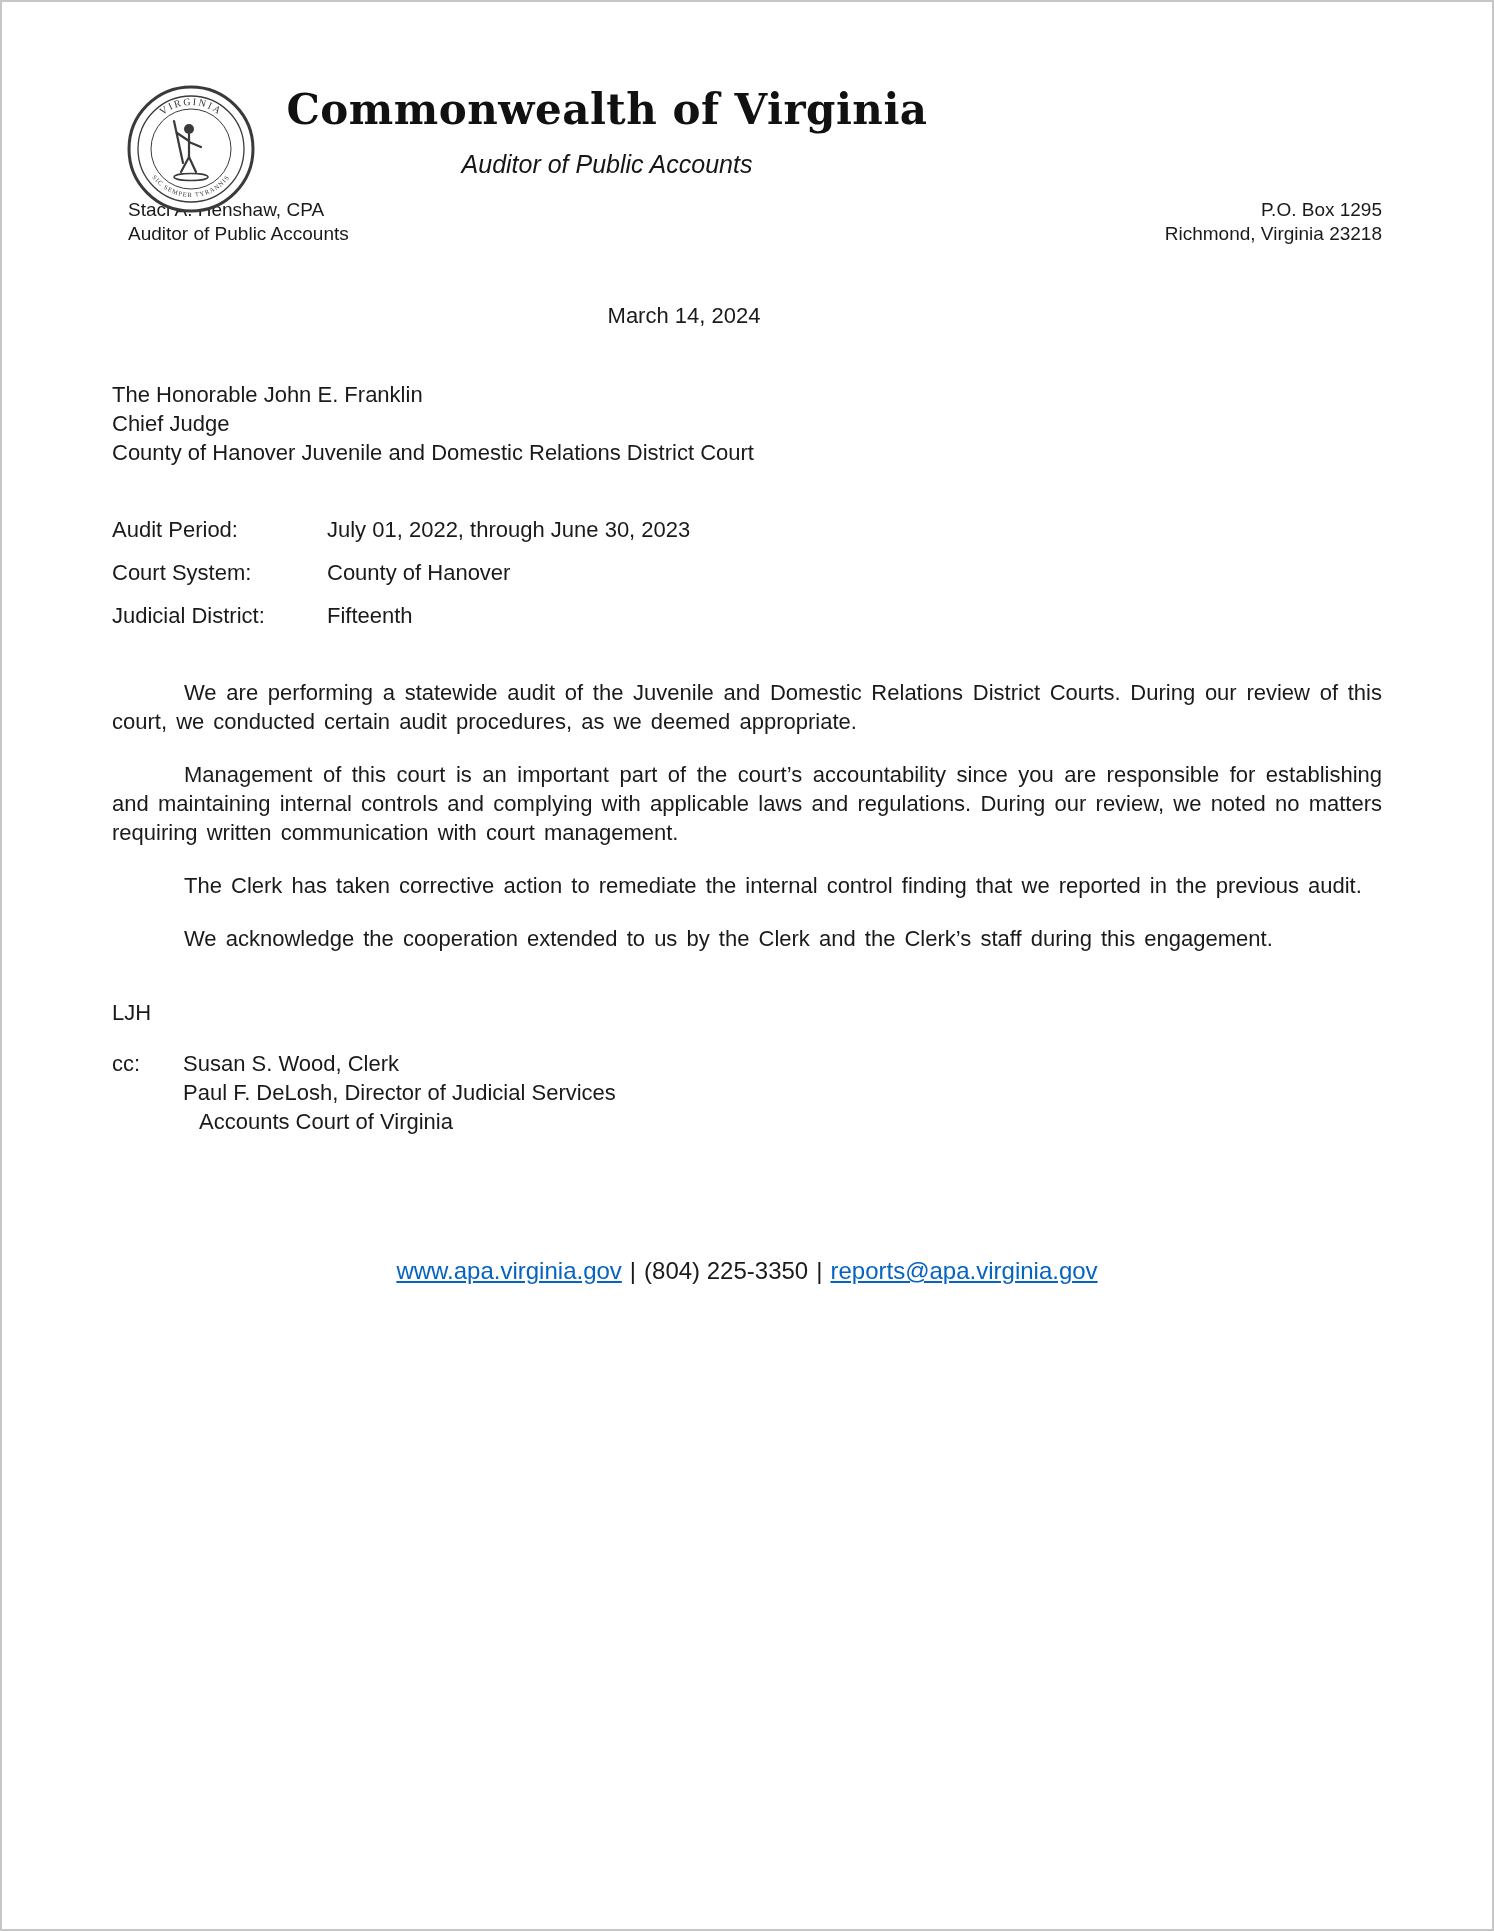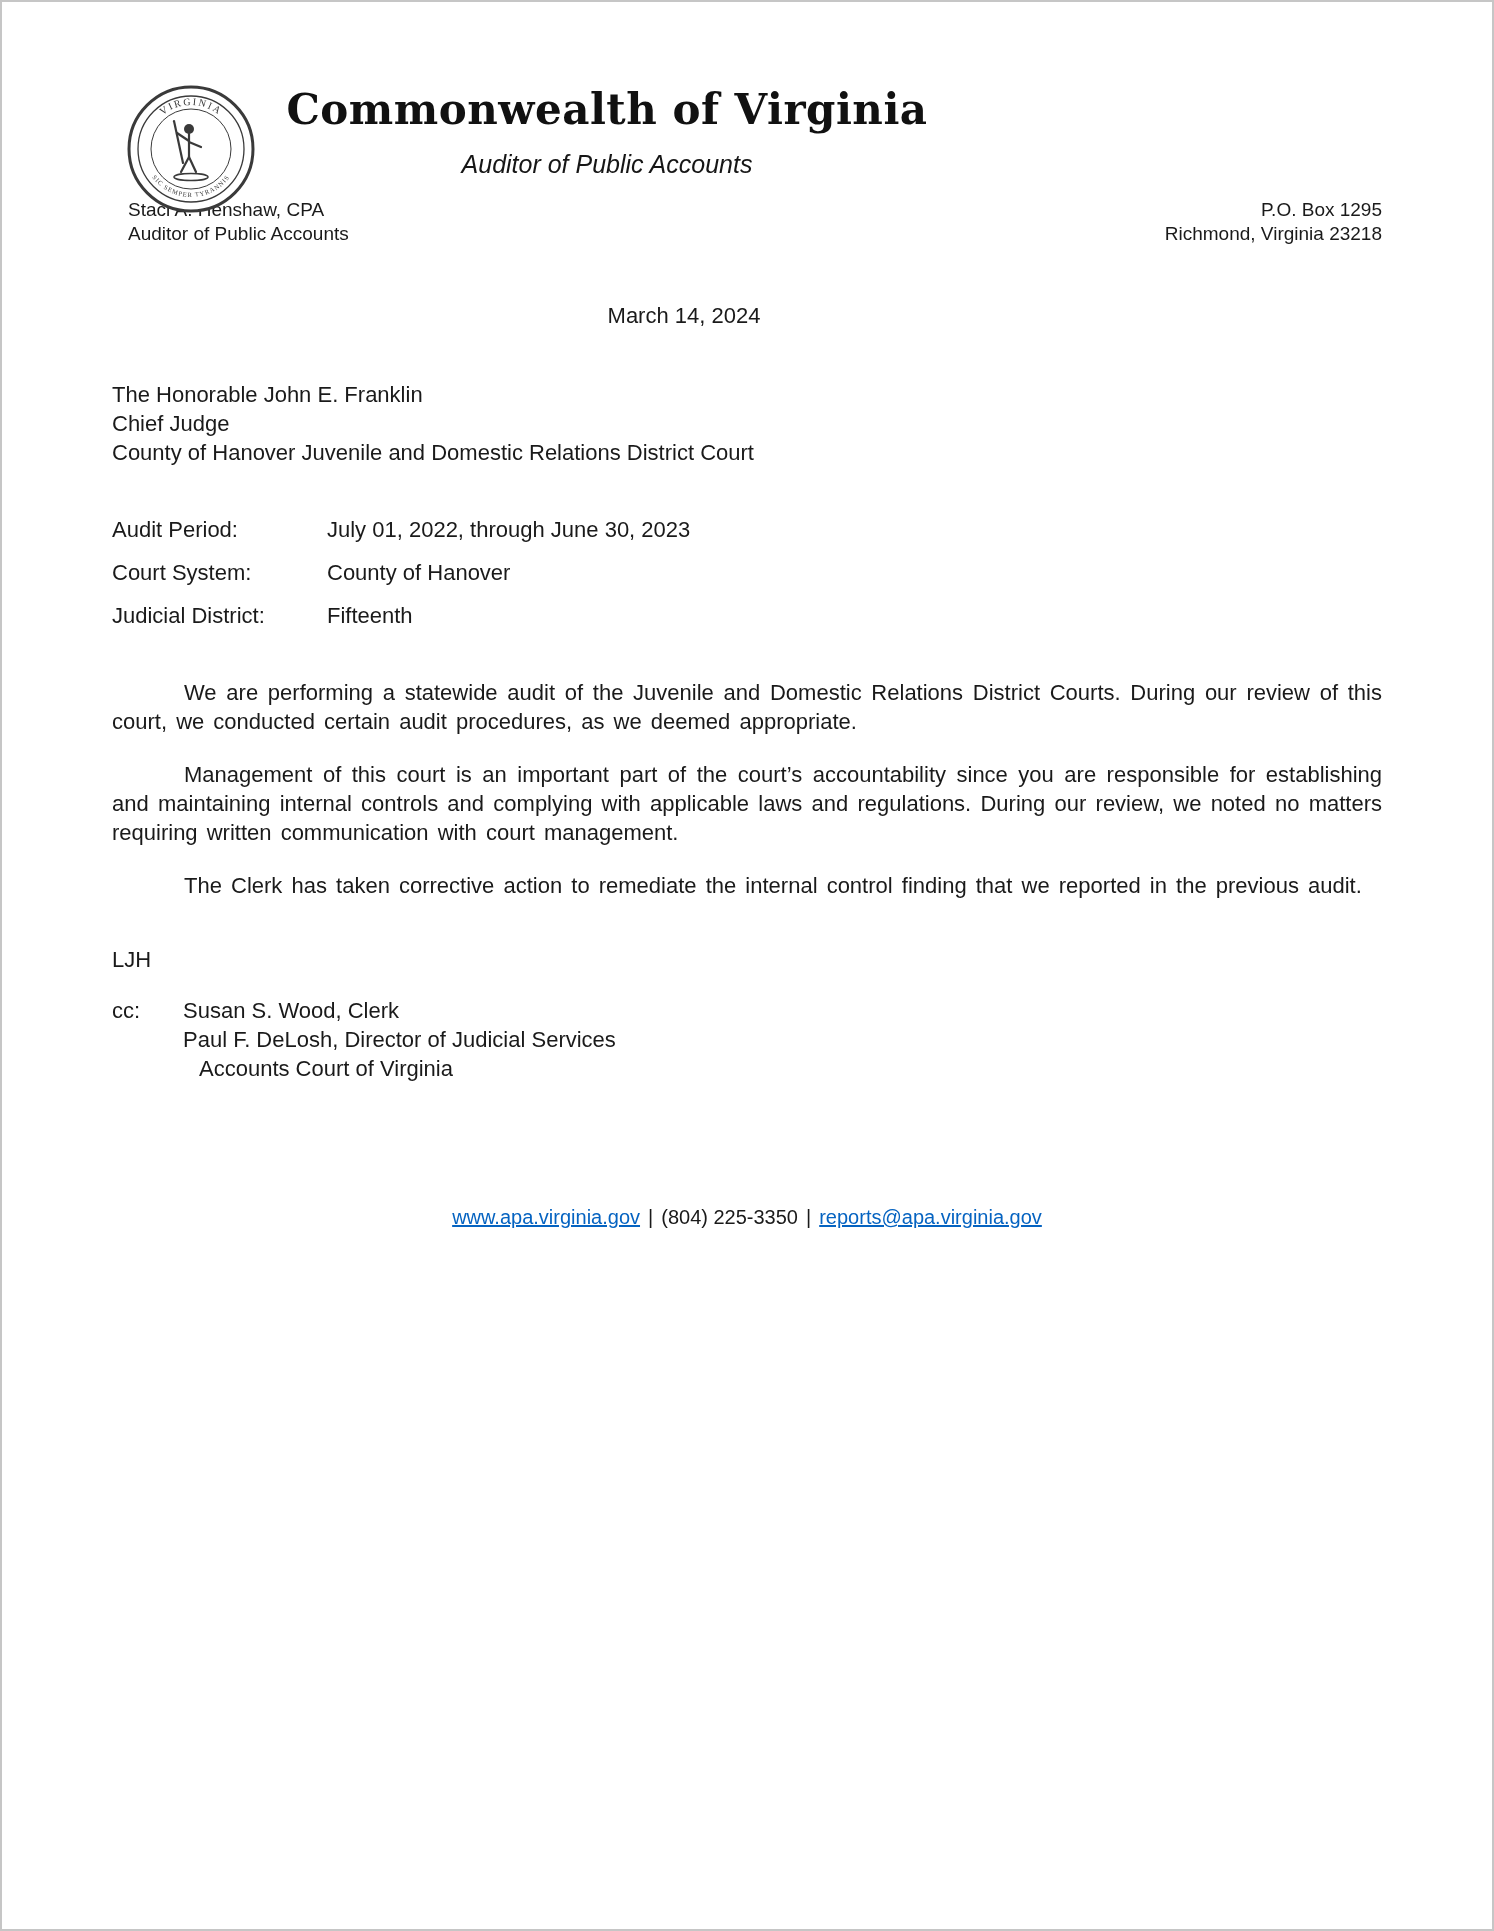--- a/index.html
+++ b/index.html
@@ -83,21 +83,21 @@
 
   .cc-block { margin-top: 22px; display: flex; }
   .cc-label { width: 71px; flex: 0 0 71px; }
   .cc-items div { line-height: 29px; }
   .cc-items .cc-indent { padding-left: 16px; }
 
   
   .footer {
     margin-top: 120px;
     text-align: center;
-    font-size: 20px;
+    font-size: 24px;
   }
   .footer a {
     color: var(--color-link, #0563c1);
     text-decoration: underline;
     cursor: pointer;
   }
   .footer .sep { color: #1a1a1a; margin: 0 8px; }
 
   .seal-wrap svg { display: block; }
 </style>
@@ -162,20 +162,21 @@
     <div>Court System:</div>
     <div>County of Hanover</div>
     <div>Judicial District:</div>
     <div>Fifteenth</div>
   </div>
 
   <div class="body-text">
     <p class="para">We are performing a statewide audit of the Juvenile and Domestic Relations District Courts. During our review of this court, we conducted certain audit procedures, as we deemed appropriate.</p>
     <p class="para">Management of this court is an important part of the court’s accountability since you are responsible for establishing and maintaining internal controls and complying with applicable laws and regulations.  During our review, we noted no matters requiring written communication with court management.</p>
     <p class="para">The Clerk has taken corrective action to remediate the internal control finding that we reported in the previous audit.</p>
+    <p class="para">We acknowledge the cooperation extended to us by the Clerk and the Clerk’s staff during this engagement.</p>
   </div>
 
 
   <div class="initials">LJH</div>
 
   <div class="cc-block">
     <div class="cc-label">cc:</div>
     <div class="cc-items">
       <div>Susan S. Wood, Clerk</div>
       <div>Paul F. DeLosh, Director of Judicial Services</div>

